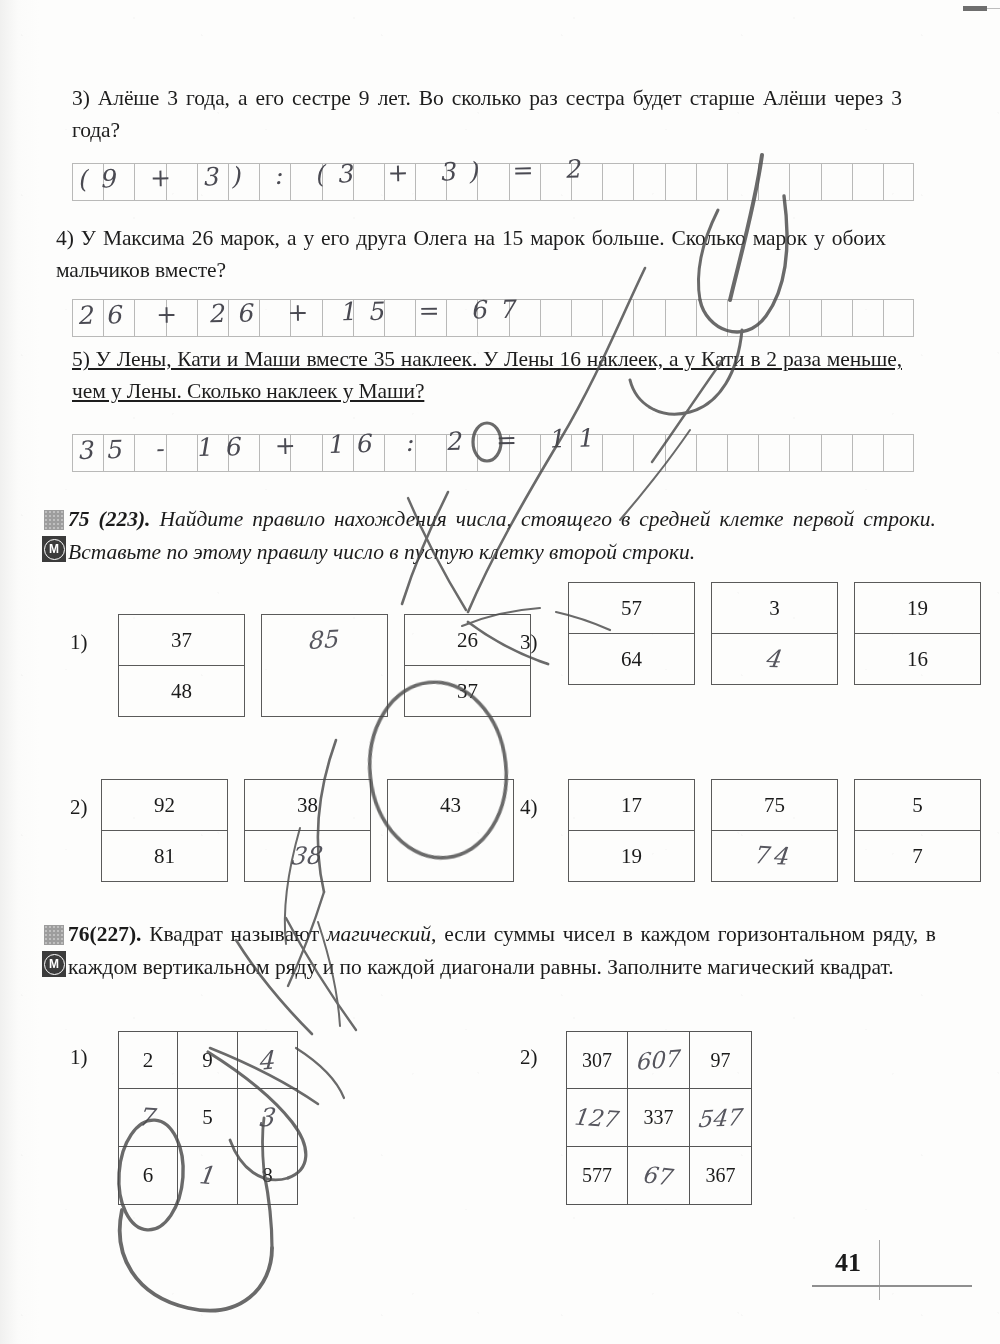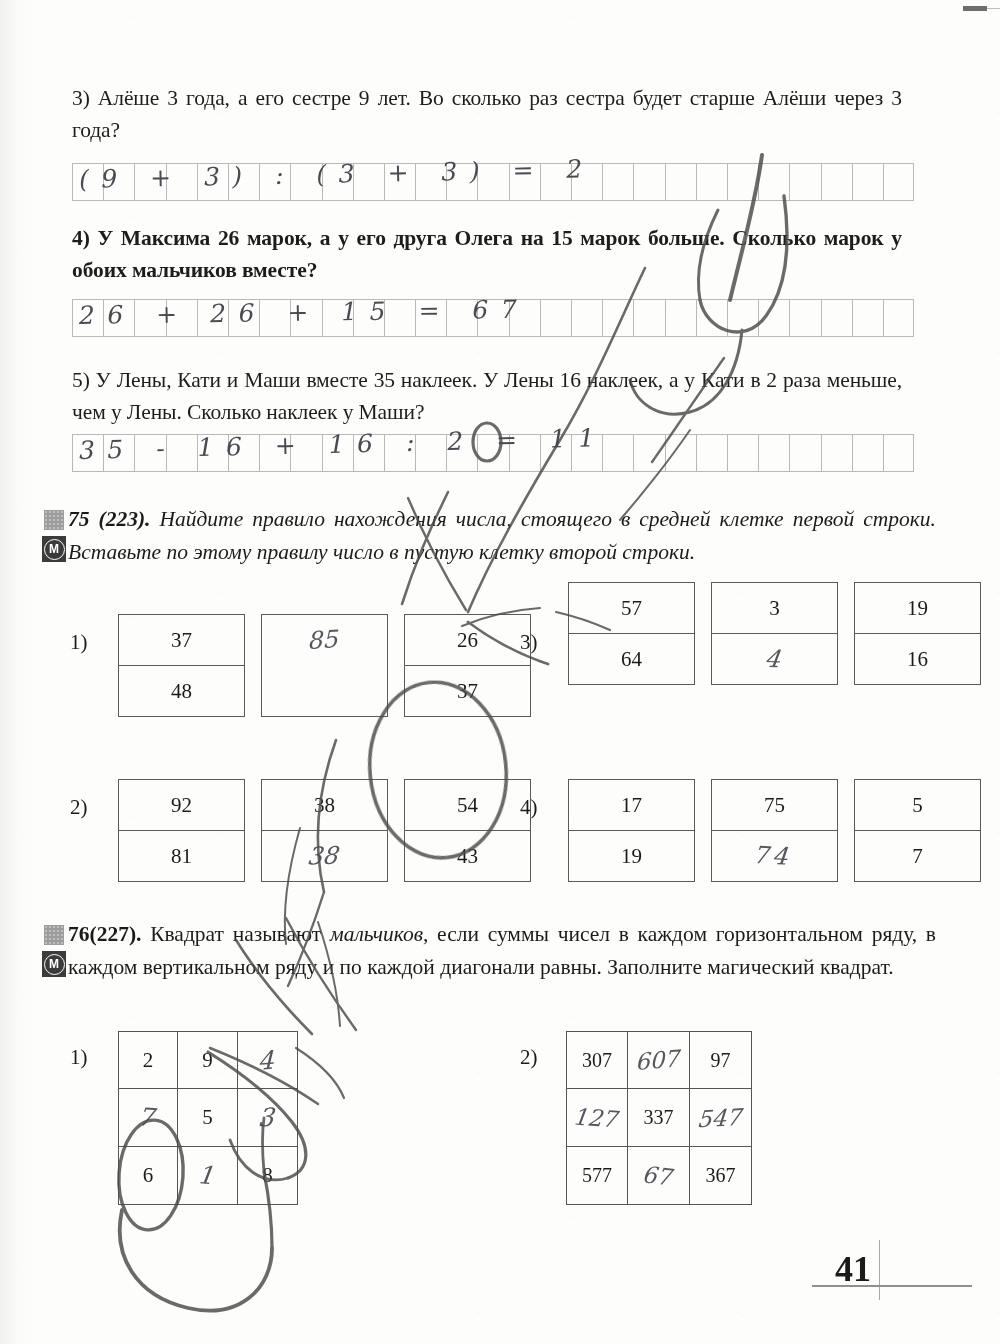--- a/index.html
+++ b/index.html
@@ -35,22 +35,22 @@
   
   .para{
     position:absolute;
     font-size:21.5px;
     line-height:32px;
     letter-spacing:-0.1px;
     text-align:justify;
     color:#1d1d1d;
   }
   .para.t3{left:72px;top:82px;width:830px;}
-  .para.t4{left:72px;top:222px;width:830px;font-weight:bold;}
-  .para.t5{left:72px;top:364px;width:830px;}
+  .para.t4{left:56px;top:222px;width:830px;}
+  .para.t5{left:72px;top:343px;width:830px;text-decoration:underline;}
 
   
   .answerband{position:absolute;height:38px;display:flex;}
   .answerband .cell{
     width:31.2px;height:38px;
     border:1px solid #b9b9b8;
     border-right:none;
     box-sizing:border-box;
     position:relative;
   }
@@ -144,21 +144,21 @@
   .magic.m2 .mc{height:58px;font-size:20px;}
   .magic.m2 .w{font-size:23px;}
   .sk-a{transform:rotate(-5deg) skewX(-8deg);}
   .sk-b{transform:rotate(4deg) skewX(-6deg);}
   .sk-c{transform:rotate(-3deg) skewX(-10deg);}
   .sk-d{transform:rotate(6deg) skewX(-4deg);}
 
   
   .pagenum{
     position:absolute;left:835px;top:1248px;
-    font-size:36px;font-weight:bold;font-family:"Liberation Serif",serif;
+    font-size:26px;font-weight:bold;font-family:"Liberation Serif",serif;
   }
   .footrule{
     position:absolute;left:812px;top:1285px;width:160px;height:2px;background:#8f8f8f;
   }
   .foottick{
     position:absolute;left:879px;top:1240px;width:1px;height:60px;background:#a8a8a8;
   }
   .topmark{
     position:absolute;left:963px;top:6px;width:24px;height:5px;background:#6e6e6e;
   }
@@ -314,33 +314,32 @@
           <span class="w sk2">4</span>
         </div>
     </div>
     <div class="col">
       <div class="box top">19</div>
       <div class="box">16</div>
     </div>
   </div>
 
   <div class="labelnum" style="left:70px;top:795px;">2)</div>
-  <div class="pairtable" style="left:118px;top:779px;">
+  <div class="pairtable" style="left:101px;top:779px;">
     <div class="col">
       <div class="box top">92</div>
       <div class="box">81</div>
     </div>
     <div class="col">
       <div class="box top">38</div>
       <div class="box">
           <span class="w sk3">38</span>
         </div>
     </div>
     <div class="col">
-      <div class="box top">54</div>
       <div class="box">43</div>
     </div>
   </div>
 
   <div class="labelnum" style="left:520px;top:795px;">4)</div>
   <div class="pairtable" style="left:568px;top:779px;">
     <div class="col">
       <div class="box top">17</div>
       <div class="box">19</div>
     </div>
@@ -356,21 +355,21 @@
     </div>
   </div>
 
   <div class="sqbullet b76"></div>
   <div class="mbadge m76">
     <span>М</span>
   </div>
   <div class="exheader ex76">
     <b>76(227).</b>
     <span>Квадрат называют</span>
-    <i>мальчиков</i><span>, если суммы чисел в каждом горизонтальном ряду, в каждом вертикальном ряду и по каждой диагонали равны. Заполните магический квадрат.</span>
+    <i>магический</i><span>, если суммы чисел в каждом горизонтальном ряду, в каждом вертикальном ряду и по каждой диагонали равны. Заполните магический квадрат.</span>
   </div>
 
   <div class="labelnum" style="left:70px;top:1045px;">1)</div>
   <div class="magic m1">
     <div class="mc">2</div>
     <div class="mc">9</div>
     <div class="mc">
         <span class="w sk-a">4</span>
       </div>
     <div class="mc">

